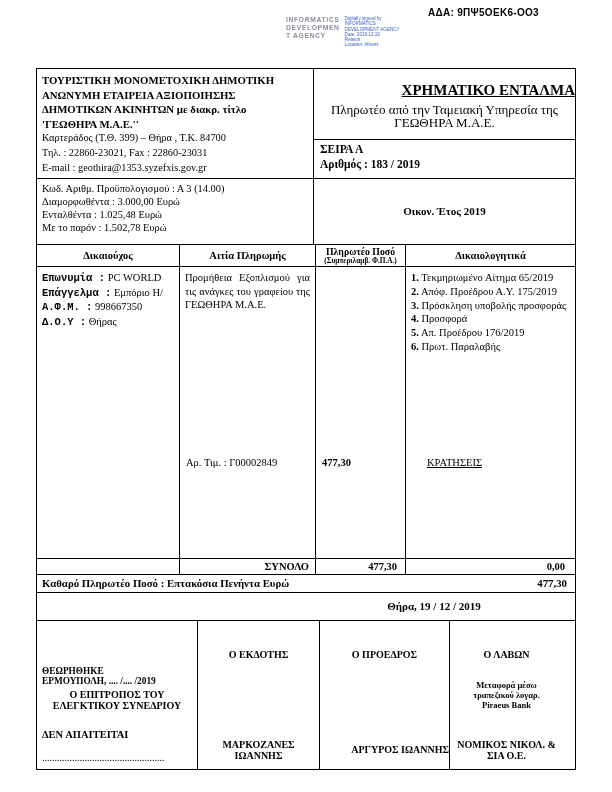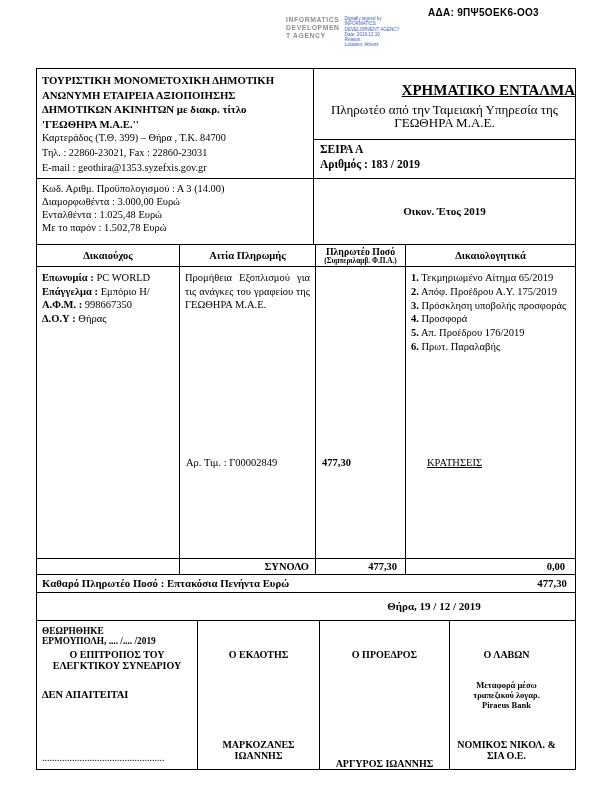--- a/index.html
+++ b/index.html
@@ -3,21 +3,21 @@
 <meta charset="utf-8">
 <style>
   * { margin:0; padding:0; box-sizing:border-box; }
   html,body { background:#ffffff; }
   .page {
     position:relative; width:612px; height:792px; margin:0 auto;
     background:#fff; color:#000;
     font-family:"Liberation Serif","DejaVu Serif",serif;
     font-size:10.5px; overflow:hidden;
   }
-  .b { font-weight:bold; }
+  .b { font-weight:bold;font-family:Liberation Mono, monospace; }
 
   
   .ada {
     position:absolute; top:7px; left:428px;
     font-family:"Liberation Sans","DejaVu Sans",sans-serif;
     font-weight:bold; font-size:10px; letter-spacing:.3px;
   }
   .stamp { position:absolute; top:16px; left:286px; display:flex; gap:5px; }
   .stamp-gray {
     font-family:"Liberation Sans","DejaVu Sans",sans-serif;
@@ -199,38 +199,38 @@
       <span>Καθαρό Πληρωτέο Ποσό : Επτακόσια Πενήντα Ευρώ</span>
       <span>477,30</span>
     </div>
 
     <div class="row" style="top:524px;height:28px;">
       <div class="date-wrap">Θήρα, 19 / 12 / 2019</div>
     </div>
 
     <div class="row last" style="top:552px;bottom:0;">
 
-      <div class="cell" style="left:0;width:160px;">
+      <div class="cell" style="left:0;width:160px;margin-top:40px;">
         <div class="sg-small" style="top:5px;left:5px;">ΘΕΩΡΗΘΗΚΕ</div>
         <div class="sg-small" style="top:15px;left:5px;">ΕΡΜΟΥΠΟΛΗ, .... /.... /2019</div>
         <div class="sg-title" style="top:28px;">Ο ΕΠΙΤΡΟΠΟΣ ΤΟΥ</div>
         <div class="sg-title" style="top:39px;">ΕΛΕΓΚΤΙΚΟΥ ΣΥΝΕΔΡΙΟΥ</div>
         <div class="sg-note" style="top:68px;left:5px;">ΔΕΝ ΑΠΑΙΤΕΙΤΑΙ</div>
         <div class="dots">.................................................</div>
       </div>
 
       <div class="cell vl" style="left:160px;width:122px;">
         <div class="sg-title" style="top:28px;">Ο ΕΚΔΟΤΗΣ</div>
         <div class="sg-name" style="bottom:19px;">ΜΑΡΚΟΖΑΝΕΣ</div>
         <div class="sg-name" style="bottom:8px;">ΙΩΑΝΝΗΣ</div>
       </div>
 
       <div class="cell vl" style="left:282px;width:130px;">
         <div class="sg-title" style="top:28px;">Ο ΠΡΟΕΔΡΟΣ</div>
-        <div class="sg-name" style="bottom:0;">ΑΡΓΥΡΟΣ ΙΩΑΝΝΗΣ</div>
+        <div class="sg-name" style="bottom:14px;text-align:right;">ΑΡΓΥΡΟΣ ΙΩΑΝΝΗΣ</div>
       </div>
 
       <div class="cell vl" style="left:412px;right:12px;">
         <div class="sg-title" style="top:28px;">Ο ΛΑΒΩΝ</div>
         <div class="sg-method" style="top:60px;">Μεταφορά μέσω</div>
         <div class="sg-method" style="top:70px;">τραπεζικού λογαρ.</div>
         <div class="sg-method" style="top:80px;">Piraeus Bank</div>
         <div class="sg-name" style="bottom:19px;">ΝΟΜΙΚΟΣ ΝΙΚΟΛ. &amp;</div>
         <div class="sg-name" style="bottom:8px;">ΣΙΑ Ο.Ε.</div>
       </div>

